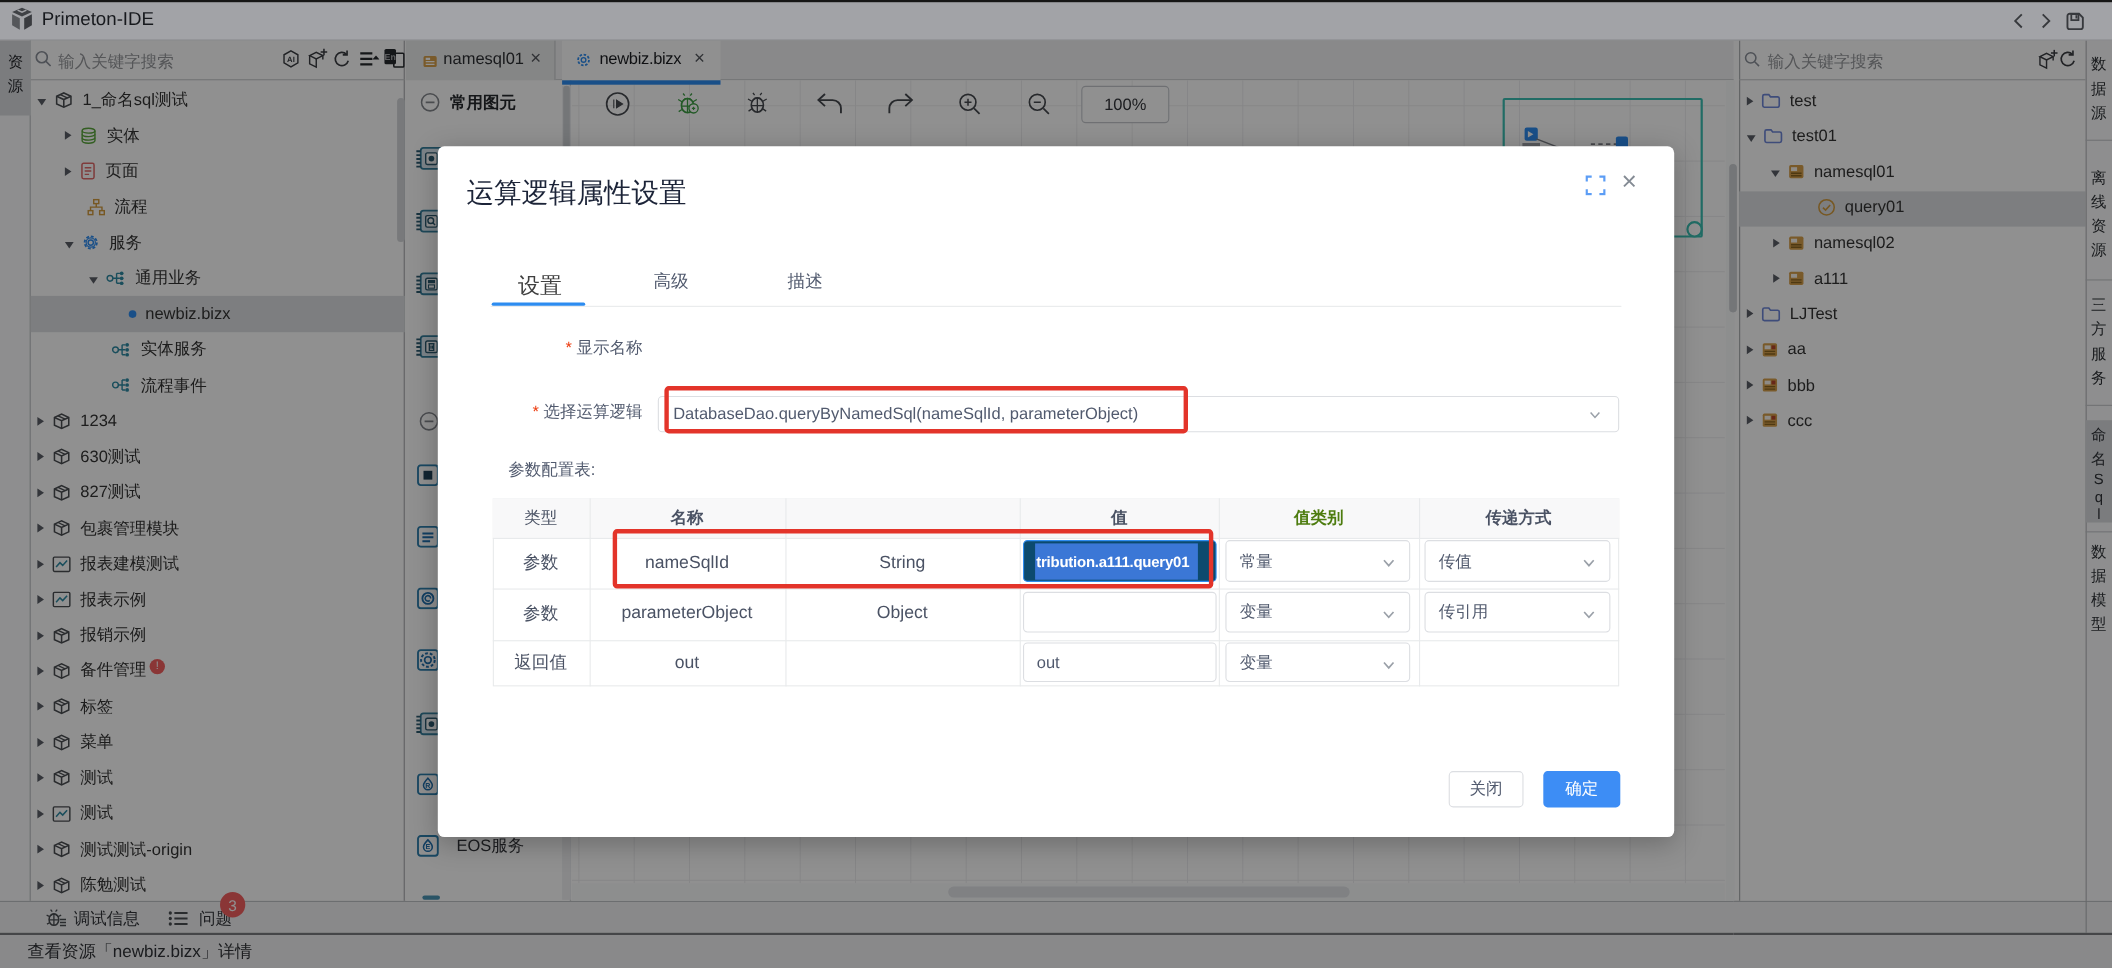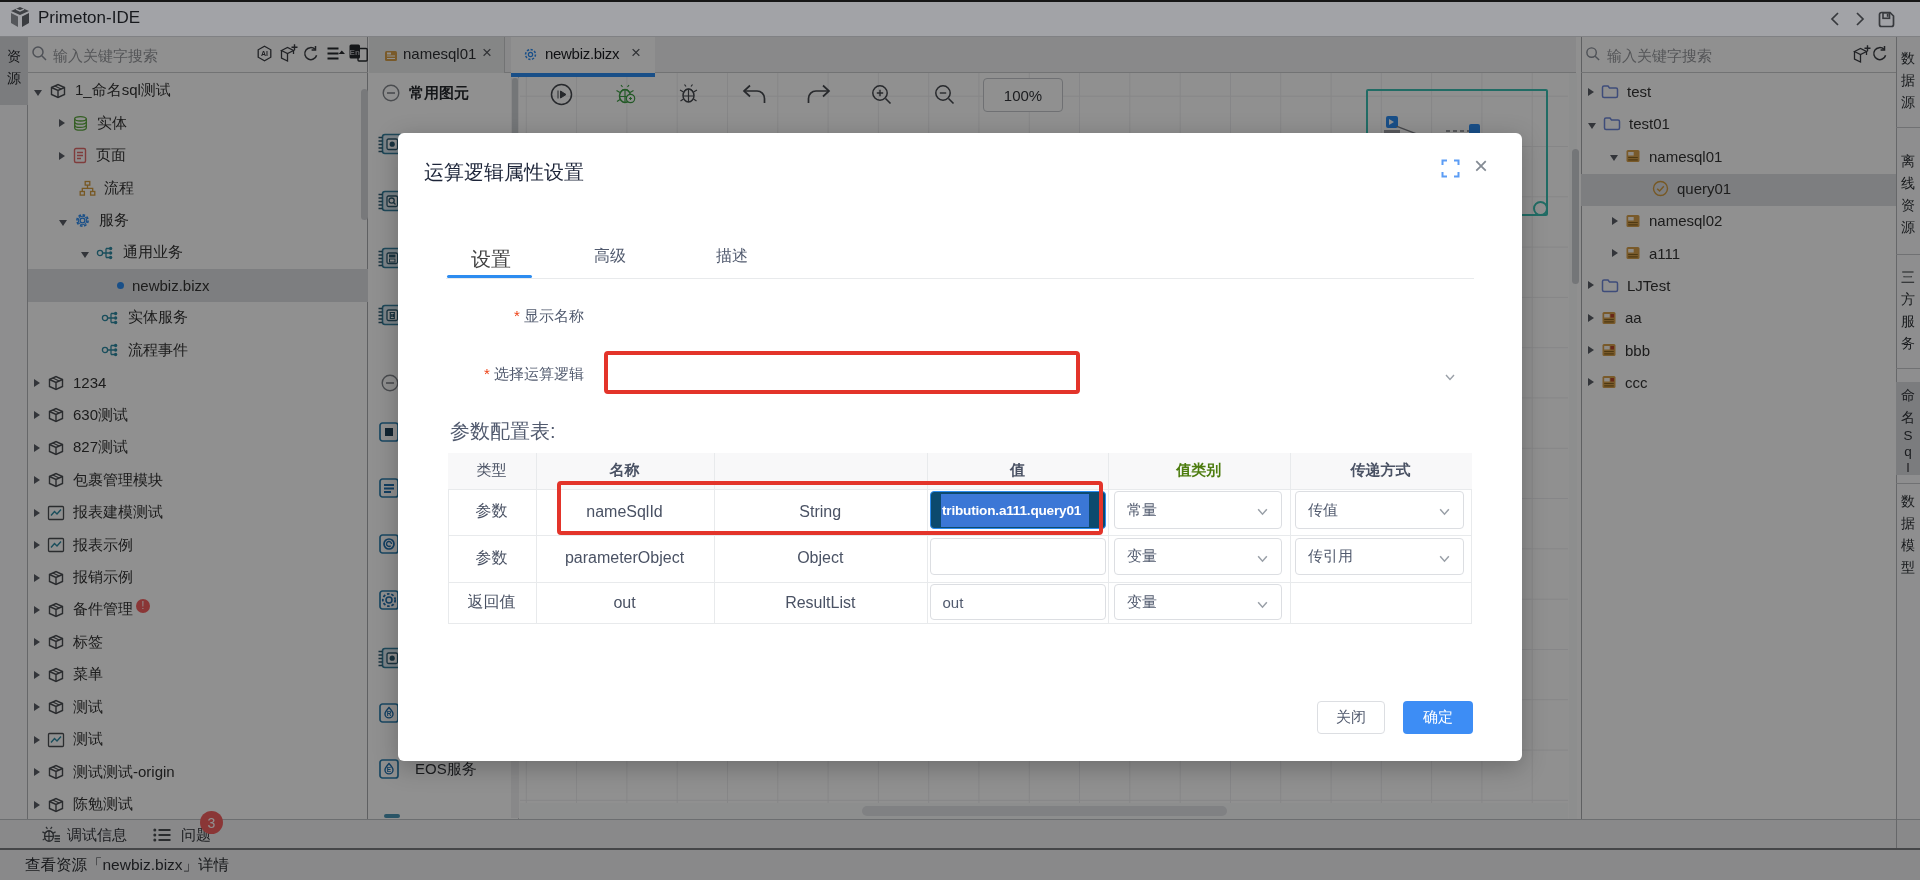--- a/index.html
+++ b/index.html
@@ -576,39 +576,40 @@
 <div class="sep" style="left:1896px;top:90px"></div>
 <div class="sep" style="left:1896px;top:217px"></div>
 <div class="sep" style="left:1896px;top:331px"></div>
 <div class="sep" style="left:1896px;top:446px"></div>
 <div class="abs" style="left:1576px;top:782px;width:344px;height:29px;background:#f2f3f5;border-top:1px solid #c0c2c6"></div>
     <div class="abs" style="left:1896px;top:782px;width:1px;height:29px;background:#b4b6ba"></div>
     <div class="abs" style="left:1576px;top:811px;width:344px;height:32px;background:#f2f3f5;border-top:2px solid #7a7c80"></div>
 </div>
 
 <div class="modal" style="left:398px;top:133px;width:1124px;height:628px;background:#fff;border-radius:6px;box-shadow:0 6px 24px rgba(0,0,0,0.25)">
-  <div class="abs" style="left:26px;top:26px;font-size:20px;color:#1c2438">运算逻辑属性设置</div>
+  <div class="abs" style="left:26px;top:26px;font-size:25px;color:#1c2438">运算逻辑属性设置</div>
   <svg class="abs" style="left:1043px;top:26px" width="19" height="19" viewBox="0 0 19 19">
       <path d="M1.5 6 V1.5 H6 M13 1.5 H17.5 V6 M17.5 13 V17.5 H13 M6 17.5 H1.5 V13" fill="none" stroke="#5c9df5" stroke-width="2"></path>
     </svg>
   <div class="abs" style="left:1076px;top:19px;font-size:24px;font-weight:300;color:#848b94">×</div>
 
   <div class="abs" style="left:73px;top:113px;font-size:20px;color:#404040">设置</div>
   <div class="abs" style="left:196px;top:113px;font-size:16px;color:#515a6e">高级</div>
   <div class="abs" style="left:318px;top:113px;font-size:16px;color:#515a6e">描述</div>
   <div class="abs" style="left:48px;top:145px;width:1028px;height:1px;background:#e8eaec"></div>
   <div class="abs" style="left:49px;top:142px;width:85px;height:3px;background:#2d8cf0;border-radius:2px"></div>
 
   <div class="abs" style="left:40px;top:174px;width:146px;text-align:right;font-size:15px;color:#515a6e"><span style="color:#ed4014">* </span>显示名称</div>
 
   <div class="abs" style="left:40px;top:232px;width:146px;text-align:right;font-size:15px;color:#515a6e"><span style="color:#ed4014">* </span>选择运算逻辑</div>
+  <div class="inp" style="left:200px;top:227px;width:874px;height:33px;font-size:15px">DatabaseDao.queryByNamedSql(nameSqlId, parameterObject)</div>
   <svg class="chev" style="left:1046px;top:238px" viewBox="0 0 12 12">
       <path d="M2 4 L6 8.5 L10 4" fill="none" stroke="#9aa0a8" stroke-width="1.4"></path>
     </svg>
-  <div class="abs" style="left:52px;top:285px;font-size:20px;color:#515a6e">参数配置表:</div>
+  <div class="abs" style="left:64px;top:285px;font-size:15px;color:#515a6e">参数配置表:</div>
 
   <div class="abs" style="left:49.5px;top:320px;width:1024.0px;height:171px;border:1px solid #e8eaec"></div>
   <div class="abs" style="left:49.5px;top:320px;width:1024.0px;height:35.5px;background:#f8f8f9"></div>
   <div class="abs" style="left:137.5px;top:320px;width:1px;height:171px;background:#e8eaec"></div>
   <div class="abs" style="left:315.5px;top:320px;width:1px;height:171px;background:#e8eaec"></div>
   <div class="abs" style="left:529px;top:320px;width:1px;height:171px;background:#e8eaec"></div>
   <div class="abs" style="left:710px;top:320px;width:1px;height:171px;background:#e8eaec"></div>
   <div class="abs" style="left:891.5px;top:320px;width:1px;height:171px;background:#e8eaec"></div>
   <div class="abs" style="left:49.5px;top:355.5px;width:1024.0px;height:1px;background:#e8eaec"></div>
   <div class="abs" style="left:49.5px;top:402px;width:1024.0px;height:1px;background:#e8eaec"></div>
@@ -619,21 +620,20 @@
   <div class="abs" style="left:710px;top:320px;width:181.5px;height:35.5px;display:flex;align-items:center;justify-content:center;font-size:15px;font-weight:bold;color:#4d7c0f">值类别</div>
   <div class="abs" style="left:891.5px;top:320px;width:182.0px;height:35.5px;display:flex;align-items:center;justify-content:center;font-size:15px;font-weight:bold;color:#4a5264">传递方式</div>
   <div class="abs" style="left:49.5px;top:355.5px;width:88.0px;height:46.5px;display:flex;align-items:center;justify-content:center;font-size:16px;color:#4a5264">参数</div>
   <div class="abs" style="left:137.5px;top:355.5px;width:178.0px;height:46.5px;display:flex;align-items:center;justify-content:center;font-size:16px;color:#4a5264">nameSqlId</div>
   <div class="abs" style="left:315.5px;top:355.5px;width:213.5px;height:46.5px;display:flex;align-items:center;justify-content:center;font-size:16px;color:#4a5264">String</div>
   <div class="abs" style="left:49.5px;top:402px;width:88.0px;height:46.5px;display:flex;align-items:center;justify-content:center;font-size:16px;color:#4a5264">参数</div>
   <div class="abs" style="left:315.5px;top:402px;width:213.5px;height:46.5px;display:flex;align-items:center;justify-content:center;font-size:16px;color:#4a5264">Object</div>
   <div class="abs" style="left:137.5px;top:402px;width:178.0px;height:46.5px;display:flex;align-items:center;justify-content:center;font-size:16px;color:#4a5264">parameterObject</div>
   <div class="abs" style="left:49.5px;top:448.5px;width:88.0px;height:42.5px;display:flex;align-items:center;justify-content:center;font-size:16px;color:#4a5264">返回值</div>
   <div class="abs" style="left:137.5px;top:448.5px;width:178.0px;height:42.5px;display:flex;align-items:center;justify-content:center;font-size:16px;color:#4a5264">out</div>
-  <div class="abs" style="left:315.5px;top:448.5px;width:213.5px;height:42.5px;display:flex;align-items:center;justify-content:center;font-size:16px;color:#4a5264">ResultList</div>
   <div class="abs" style="left:531.5px;top:358px;width:176.5px;height:38px;border:1.5px solid #2d8cf0;border-radius:4px;background:#0c4a6e;overflow:hidden">
       <div style="position:absolute;left:10.5px;top:1.5px;width:148px;height:33px;background:#3b77d6;color:#fff;font-size:14.5px;font-weight:bold;display:flex;align-items:center;padding-left:1px;white-space:nowrap;font-size:13.6px;letter-spacing:-0.2px">tribution.a111.query01</div>
     </div>
   <div class="abs" style="left:531.5px;top:404.5px;width:176.5px;height:37px;border:1px solid #dcdee2;border-radius:4px;background:#fff"></div>
   <div class="abs" style="left:531.5px;top:451px;width:176.5px;height:36px;border:1px solid #dcdee2;border-radius:4px;background:#fff;display:flex;align-items:center;padding-left:12px;font-size:15px;color:#515a6e">out</div>
   <div class="abs" style="left:716px;top:358px;width:168px;height:38px;border:1px solid #dcdee2;border-radius:4px;background:#fff;display:flex;align-items:center;padding-left:12px;font-size:15px;color:#515a6e">常量<svg style="position:absolute;right:12px;top:13px;display:block" width="13" height="13" viewBox="0 0 12 12">
         <path d="M2 4 L6 8.5 L10 4" fill="none" stroke="#9aa0a8" stroke-width="1.4"></path>
       </svg></div>
   <div class="abs" style="left:716px;top:404.5px;width:168px;height:37px;border:1px solid #dcdee2;border-radius:4px;background:#fff;display:flex;align-items:center;padding-left:12px;font-size:15px;color:#515a6e">变量<svg style="position:absolute;right:12px;top:13px;display:block" width="13" height="13" viewBox="0 0 12 12">
         <path d="M2 4 L6 8.5 L10 4" fill="none" stroke="#9aa0a8" stroke-width="1.4"></path>

